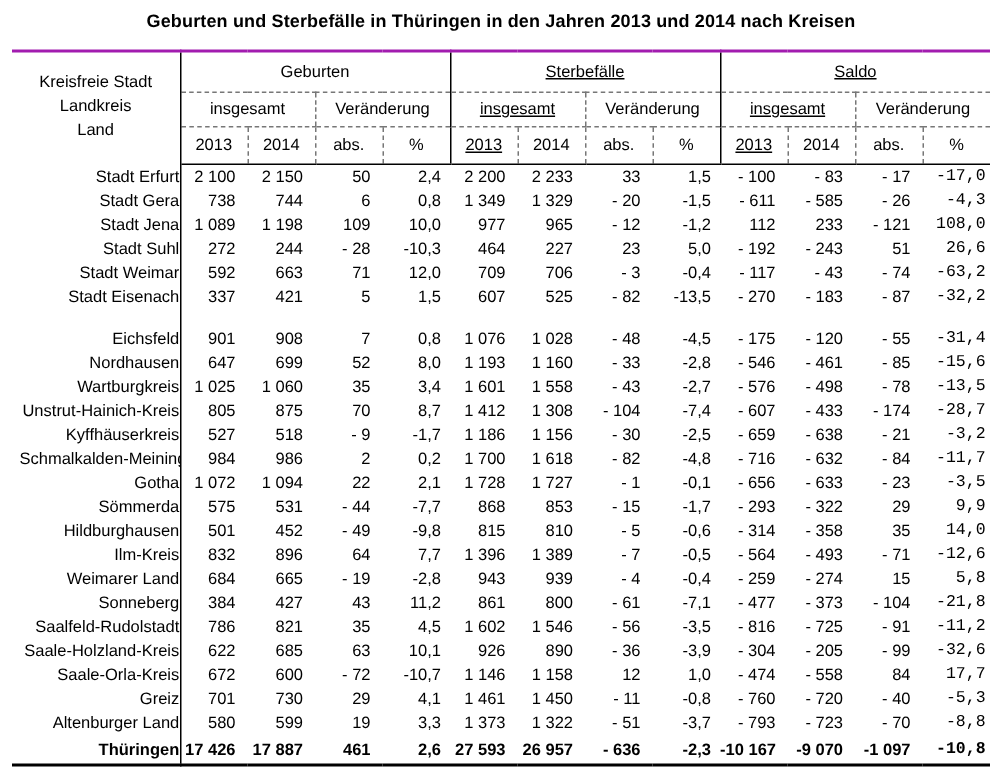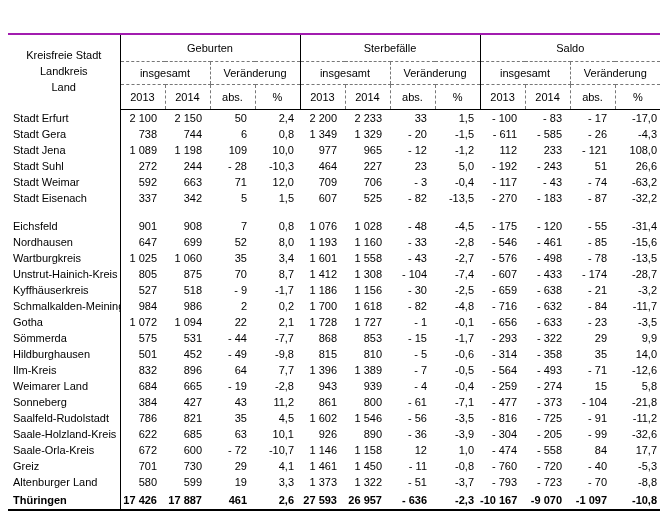--- a/index.html
+++ b/index.html
@@ -32,39 +32,40 @@
     border-right:1.5px solid #000;
     font-size:11px;line-height:1.45;
   }
   tr.r1 th{height:26px;}
   tr.r2 th{height:22px;text-align:center;}
   tr.r3 th{height:24px;}
   th.grp{border-bottom:1px dashed #777;}
   th.sub{border-bottom:1px dashed #777;}
   th.yr{border-bottom:1.5px solid #000;}
   .vsep{border-left:1px dashed #777;}
-  .gsep{border-left:1px solid #000 !important;}
+  .gsep{border-left:1px solid #000 !important;text-decoration:underline;}
   tbody td{
     height:16px;padding:0;
     white-space:nowrap;overflow:hidden;
   }
   tbody td.name{
-    text-align:left;padding-left:5px;
+    text-align:right;padding-left:5px;
     border-right:1.5px solid #000;
   }
   tbody td.num{text-align:right;padding-right:8px;}
   tbody td.num.v3, tbody td.num.v7{padding-right:6px;}
-  tbody td.num.v11{padding-right:3px;}
+  tbody td.num.v11{padding-right:3px;font-family:Liberation Mono, monospace;}
   tr.spacer td{height:12px;}
   tr.total td{font-weight:bold;height:19px;}
 </style>
 </head>
 <body>
 
 <div class="page">
+  <h1 class="title">Geburten und Sterbefälle in Thüringen in den Jahren 2013 und 2014 nach Kreisen</h1>
 
   <table class="stat">
     <colgroup>
       <col class="c-name">
       <col class="c-num">
         <col class="c-num">
         <col class="c-num">
         <col class="c-num">
       <col class="c-num">
         <col class="c-num">
@@ -181,21 +182,21 @@
           <td class="num v6">- 3</td>
           <td class="num v7">-0,4</td>
           <td class="num v8">- 117</td>
           <td class="num v9">- 43</td>
           <td class="num v10">- 74</td>
           <td class="num v11">-63,2</td>
         </tr>
         <tr>
           <td class="name">Stadt Eisenach</td>
           <td class="num v0">337</td>
-          <td class="num v1">342</td>
+          <td class="num v1">421</td>
           <td class="num v2">5</td>
           <td class="num v3">1,5</td>
           <td class="num v4">607</td>
           <td class="num v5">525</td>
           <td class="num v6">- 82</td>
           <td class="num v7">-13,5</td>
           <td class="num v8">- 270</td>
           <td class="num v9">- 183</td>
           <td class="num v10">- 87</td>
           <td class="num v11">-32,2</td>

